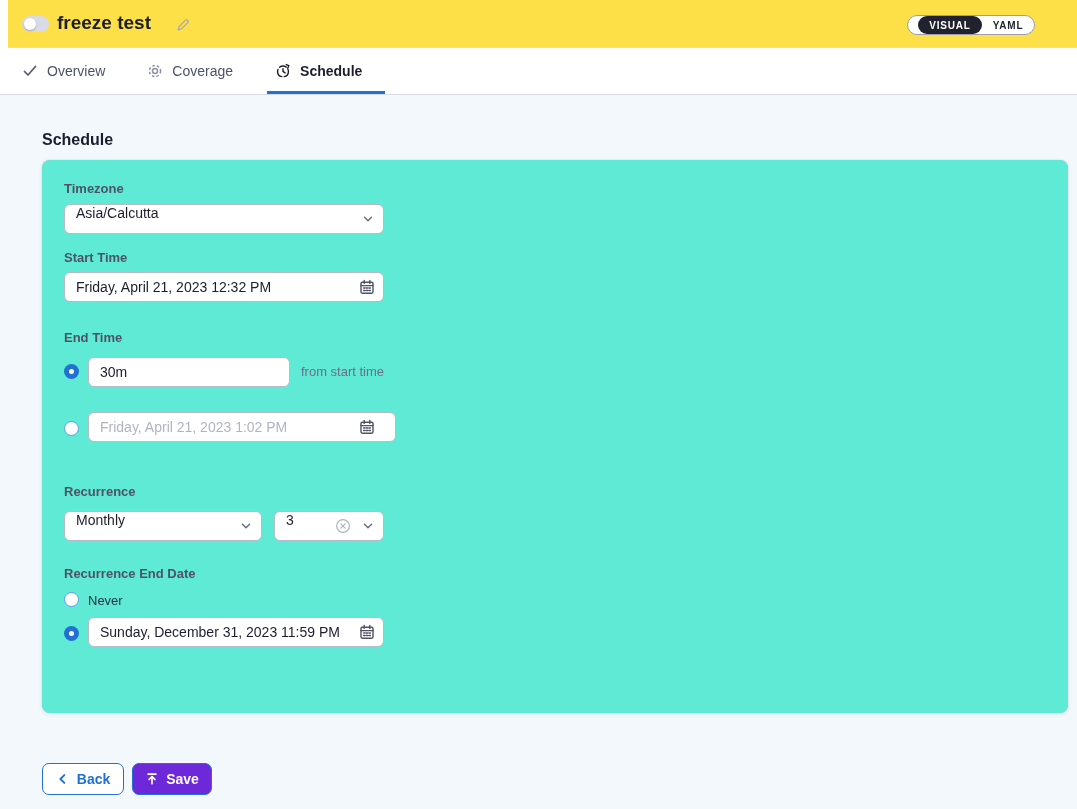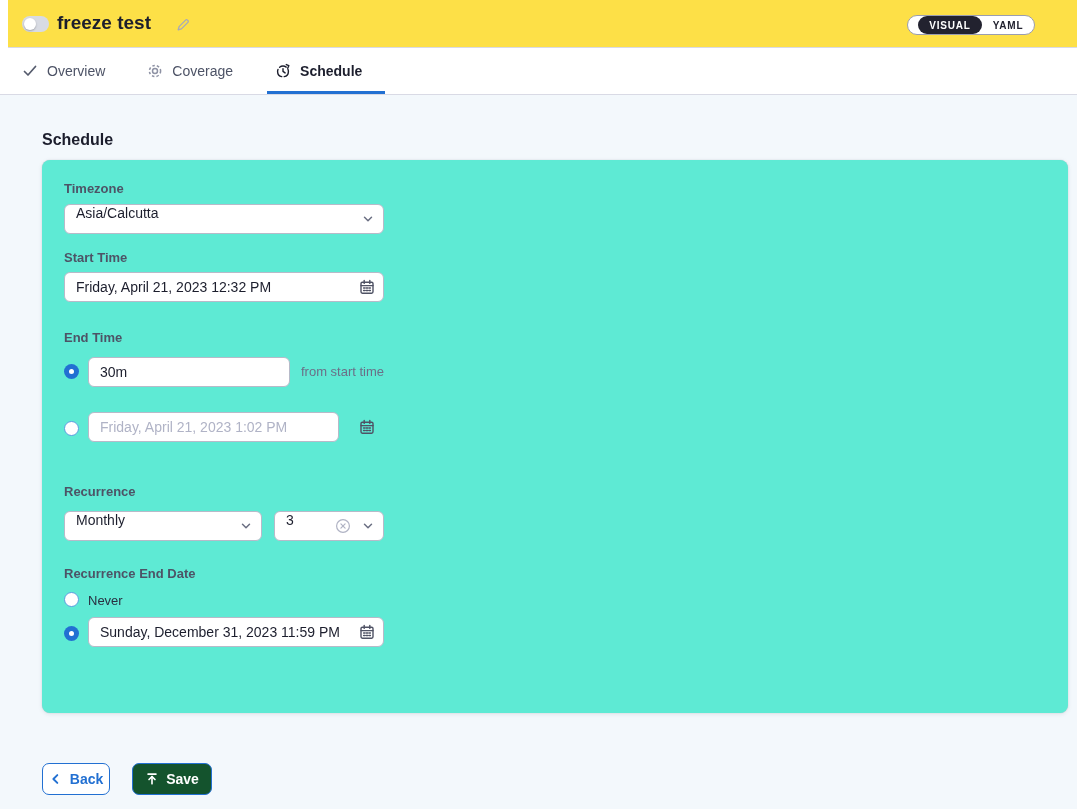--- a/index.html
+++ b/index.html
@@ -44,22 +44,22 @@
   .radio { position:absolute; width:15px; height:15px; border-radius:50%; cursor:pointer; }
   .radio.off { background:#fff; border:1.5px solid #5b9de0; }
   .radio.on { background:#2270d2; }
   .radio.on::after { content:''; position:absolute; left:5px; top:5px; width:5px; height:5px; background:#fff; border-radius:50%; }
 
   .hint-text { position:absolute; font-size:13px; color:#6b6f87; }
   .radio-label { position:absolute; font-size:13px; color:#2a2e40; }
 
   
   .btn { position:absolute; height:32px; border-radius:7px; display:flex; align-items:center; justify-content:center; gap:7px; font-size:14px; font-weight:bold; cursor:pointer; font-family:"Liberation Sans", sans-serif; }
-  .btn-back { left:42px; top:668px; width:68px; background:#fff; border:1px solid #2270d2; color:#2270d2; }
-  .btn-save { left:132px; top:668px; width:80px; background:#14532d; border:1px solid #2270d2; color:#fff; }
+  .btn-back { left:42px; top:668px; width:82px; background:#fff; border:1px solid #2270d2; color:#2270d2; }
+  .btn-save { left:132px; top:668px; width:80px; background:#6d28d9; border:1px solid #2270d2; color:#fff; }
   .b-icon { width:14px; height:14px; }
   svg { display:block; }
 </style>
 </head>
 <body>
 
 <div class="page">
 
   <div class="header">
     <div class="toggle">
@@ -136,21 +136,21 @@
         </svg>
       </span>
 
       <div class="f-label" style="left:22px; top:170px;">End Time</div>
 
       <div class="radio on" style="left:22px; top:204px;"></div>
       <input class="f-input plain" style="left: 46px; top: 197px; width: 202px;" value="30m">
       <div class="hint-text" style="left:259px; top:204px;">from start time</div>
 
       <div class="radio off" style="left:22px; top:261px;"></div>
-      <input class="f-input" style="left: 46px; top: 252px; width: 251px;" placeholder="Friday, April 21, 2023 1:02 PM">
+      <input class="f-input" style="left: 46px; top: 252px; width: 308px;" placeholder="Friday, April 21, 2023 1:02 PM">
       <span class="cal-icon" style="left:317px; top:259px;">
         <svg viewBox="0 0 16 16" width="16" height="16" fill="none" stroke="currentColor" stroke-width="1.4" stroke-linecap="round">
           <rect x="2" y="3.2" width="12" height="11" rx="1.4"></rect>
           <line x1="5.2" y1="1.4" x2="5.2" y2="4.4"></line>
             <line x1="10.8" y1="1.4" x2="10.8" y2="4.4"></line>
           <line x1="2" y1="6.6" x2="14" y2="6.6"></line>
           <line x1="4.6" y1="9" x2="11.4" y2="9" stroke-dasharray="1.4 1.3"></line>
           <line x1="4.6" y1="11.5" x2="11.4" y2="11.5" stroke-dasharray="1.4 1.3"></line>
         </svg>
       </span>

